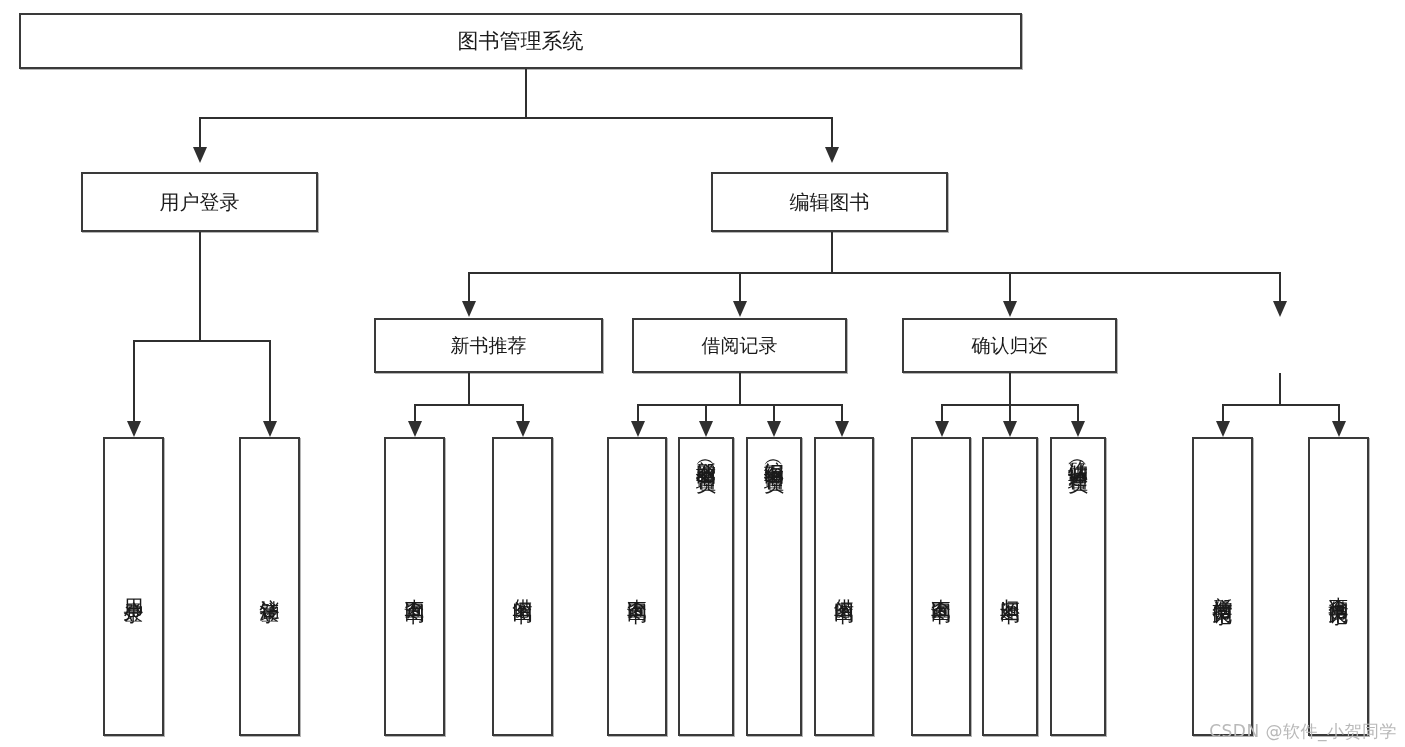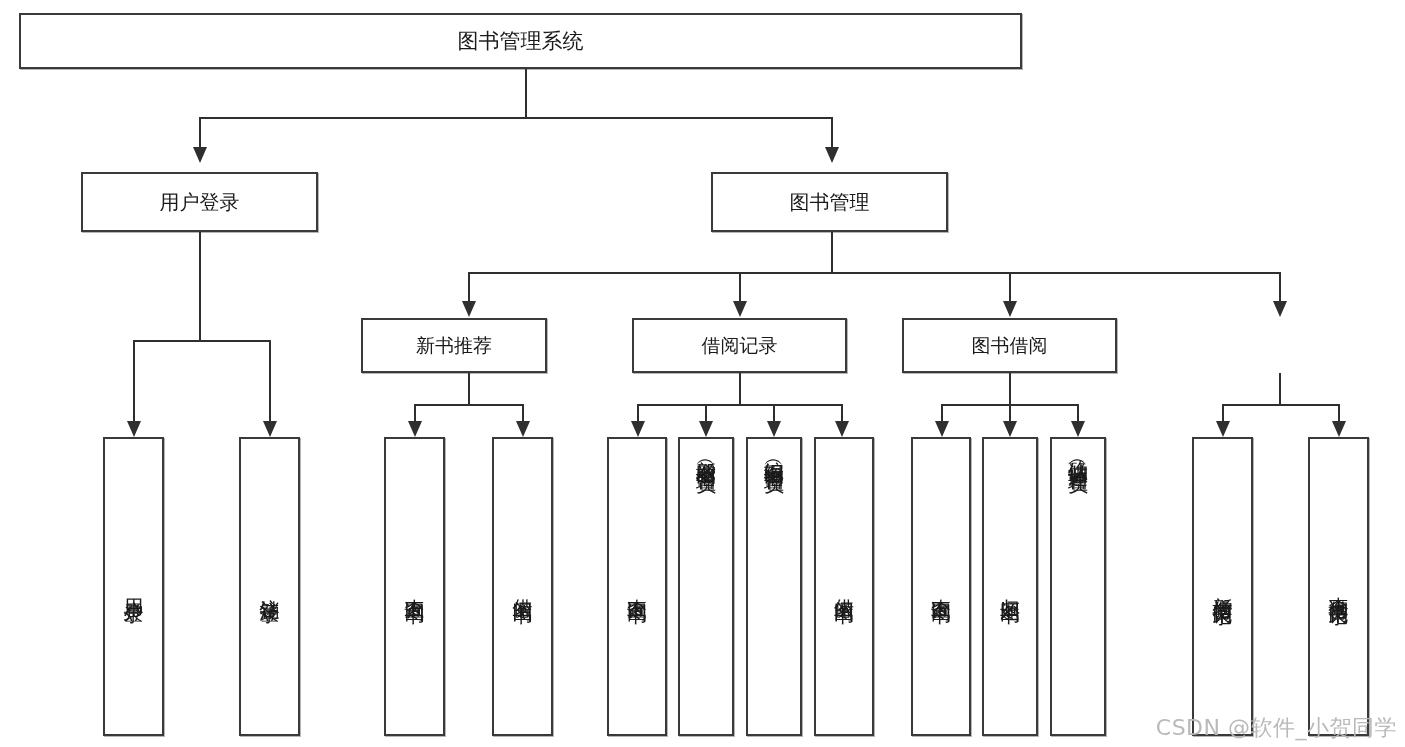--- a/index.html
+++ b/index.html
@@ -80,21 +80,21 @@
     border-left: 7px solid transparent;
     border-right: 7px solid transparent;
     border-top: 16px solid #2f2f2f;
   }
 
   
   #watermark {
     position: absolute;
     right: 8px;
     bottom: 4px;
-    font-size: 22px;
+    font-size: 17px;
     color: #b9b9b9;
     letter-spacing: 0.5px;
     white-space: nowrap;
     font-family: "DejaVu Sans", "Liberation Sans", sans-serif;
   }
 </style>
 </head>
 <body>
 
 <div id="canvas">
@@ -110,21 +110,21 @@
   <div class="arrow" style="left:193px; top:147px;"></div>
 
   <div class="vline" style="left:831px; top:117px; height:30px;"></div>
   <div class="arrow" style="left:825px; top:147px;"></div>
 
   <div class="node level1" style="left:81px; top:172px; width:237px; height:60px;">
     <span>用户登录</span>
   </div>
 
   <div class="node level1" style="left:711px; top:172px; width:237px; height:60px;">
-    <span>图书管理</span>
+    <span>编辑图书</span>
   </div>
 
   <div class="vline" style="left:199px; top:232px; height:108px;"></div>
   <div class="hline" style="left:133px; top:340px; width:136px;"></div>
 
   <div class="vline" style="left:133px; top:340px; height:81px;"></div>
   <div class="arrow" style="left:127px; top:421px;"></div>
 
   <div class="vline" style="left:269px; top:340px; height:81px;"></div>
   <div class="arrow" style="left:263px; top:421px;"></div>
@@ -137,28 +137,28 @@
 
   <div class="vline" style="left:739px; top:272px; height:29px;"></div>
   <div class="arrow" style="left:733px; top:301px;"></div>
 
   <div class="vline" style="left:1009px; top:272px; height:29px;"></div>
   <div class="arrow" style="left:1003px; top:301px;"></div>
 
   <div class="vline" style="left:1279px; top:272px; height:29px;"></div>
   <div class="arrow" style="left:1273px; top:301px;"></div>
 
-  <div class="node level2" style="left:361px; top:318px; width:186px; height:55px;">
+  <div class="node level2" style="left:374px; top:318px; width:229px; height:55px;">
     <span>新书推荐</span>
   </div>
   <div class="node level2" style="left:632px; top:318px; width:215px; height:55px;">
     <span>借阅记录</span>
   </div>
   <div class="node level2" style="left:902px; top:318px; width:215px; height:55px;">
-    <span>图书借阅</span>
+    <span>确认归还</span>
   </div>
 
   <div class="vline" style="left:468px; top:373px; height:31px;"></div>
   <div class="hline" style="left:414px; top:404px; width:110px;"></div>
   <div class="vline" style="left:414px; top:404px; height:17px;"></div>
   <div class="arrow" style="left:408px; top:421px;"></div>
   <div class="vline" style="left:522px; top:404px; height:17px;"></div>
   <div class="arrow" style="left:516px; top:421px;"></div>
 
   <div class="vline" style="left:739px; top:373px; height:31px;"></div>

